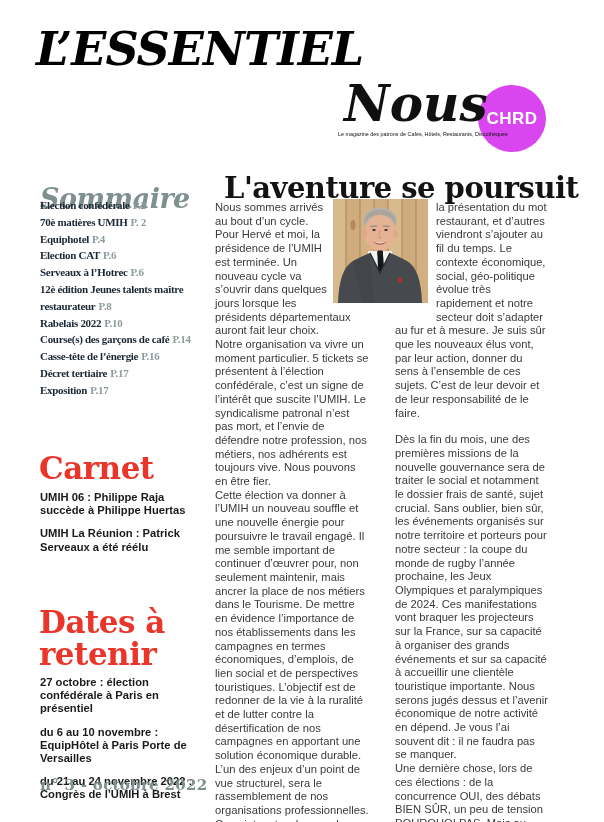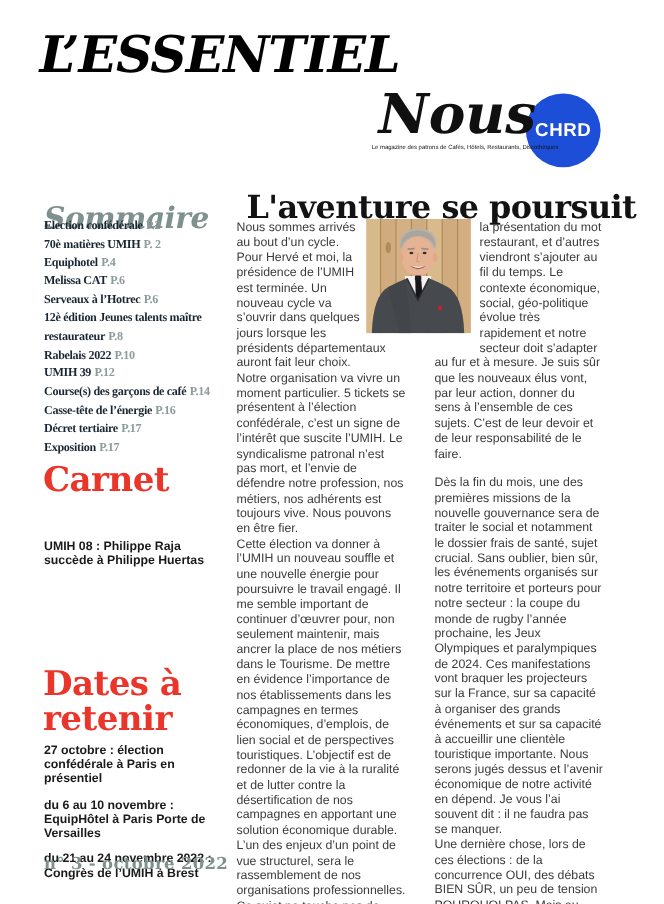--- a/index.html
+++ b/index.html
@@ -7,34 +7,34 @@
        font-family:"Liberation Sans",sans-serif;}
   .abs{position:absolute;}
 
   
   .masthead{left:36px;top:22px;margin:0;font-family:"DejaVu Serif",serif;
     font-style:italic;font-weight:900;font-size:46px;letter-spacing:-1px;
     color:#000000;white-space:nowrap;}
   .logo-word{left:344px;top:74px;font-family:"DejaVu Serif",serif;font-style:italic;
     font-weight:bold;font-size:50px;color:#101010;z-index:2;white-space:nowrap;}
   .logo-circle{left:478px;top:85px;width:68px;height:67px;border-radius:50%;
-    background:#1d4ed8;color:#ffffff;display:flex;align-items:center;justify-content:center;
+    background:#d946ef;color:#ffffff;display:flex;align-items:center;justify-content:center;
     font-weight:bold;font-size:17px;letter-spacing:.5px;z-index:1;}
   .logo-tagline{left:338px;top:131px;width:142px;font-size:5.4px;color:#141414;
     white-space:nowrap;z-index:3;}
 
   
   .sommaire-title{left:40px;top:163px;font-family:"DejaVu Serif",serif;font-style:italic;
     font-weight:bold;font-size:27px;color:#7e918e;letter-spacing:-.5px;margin-top:20px;}
   .toc{left:40px;top:197px;width:172px;font-family:Liberation Serif, serif;font-weight:bold;
     font-size:11px;line-height:16.8px;color:#1a2733;letter-spacing:-.3px;}
   .toc .pg{color:#8b9c9b;margin-left:3px;}
   .side-red{font-family:"DejaVu Serif",serif;font-weight:bold;color:#ea352a;
     font-size:31px;letter-spacing:-.5px;line-height:32px;}
-  .carnet-title{left:39px;top:420px;}
+  .carnet-title{left:39px;top:452px;}
   .side-list{width:170px;font-size:11.2px;line-height:13.2px;font-weight:bold;color:#1a1a1a;}
   .side-list p{margin:0 0 10px 0;}
   .carnet-list{left:40px;top:491px;}
   .dates-title{left:39px;top:606px;width:140px;}
   .dates-list{left:40px;top:676px;}
   .issue{left:40px;top:776px;font-family:"DejaVu Serif",serif;font-weight:bold;
     font-size:15px;color:#7e918e;letter-spacing:.3px;text-align:center;}
 
   
   .article-title{left:213px;top:160px;margin:11px;font-family:"DejaVu Serif",serif;
@@ -56,34 +56,34 @@
   <h1 class="abs masthead">L’ESSENTIEL</h1>
   <div class="abs logo-circle">CHRD</div>
   <div class="abs logo-word">Nous</div>
   <div class="abs logo-tagline">Le magazine des patrons de Cafés, Hôtels, Restaurants, Discothèques</div>
 
   <div class="abs sommaire-title">Sommaire</div>
   <div class="abs toc">
     <div><span>Election confédérale</span><span class="pg">P.2</span></div>
     <div><span>70è matières UMIH</span><span class="pg">P. 2</span></div>
     <div><span>Equiphotel</span><span class="pg">P.4</span></div>
-    <div><span>Melissa CAT</span><span class="pg">P.6</span></div>
+    <div><span>Election CAT</span><span class="pg">P.6</span></div>
     <div><span>Serveaux à l’Hotrec</span><span class="pg">P.6</span></div>
     <div><span>12è édition Jeunes talents maître restaurateur</span><span class="pg">P.8</span></div>
     <div><span>Rabelais 2022</span><span class="pg">P.10</span></div>
-    <div><span>UMIH 39</span><span class="pg">P.12</span></div>
     <div><span>Course(s) des garçons de café</span><span class="pg">P.14</span></div>
     <div><span>Casse-tête de l’énergie</span><span class="pg">P.16</span></div>
     <div><span>Décret tertiaire</span><span class="pg">P.17</span></div>
     <div><span>Exposition</span><span class="pg">P.17</span></div>
   </div>
 
   <div class="abs side-red carnet-title">Carnet</div>
   <div class="abs side-list carnet-list">
-    <p>UMIH 08 : Philippe Raja succède à Philippe Huertas</p>
+    <p>UMIH 06 : Philippe Raja succède à Philippe Huertas</p>
+    <p>UMIH La Réunion : Patrick Serveaux a été réélu</p>
   </div>
 
   <div class="abs side-red dates-title">Dates à retenir</div>
   <div class="abs side-list dates-list">
     <p>27 octobre : élection confédérale à Paris en présentiel</p>
     <p>du 6 au 10 novembre : EquipHôtel à Paris Porte de Versailles</p>
     <p>du 21 au 24 novembre 2022 : Congrès de l’UMIH à Brest</p>
   </div>
 
   <div class="abs issue">n° 3 - octobre 2022</div>

